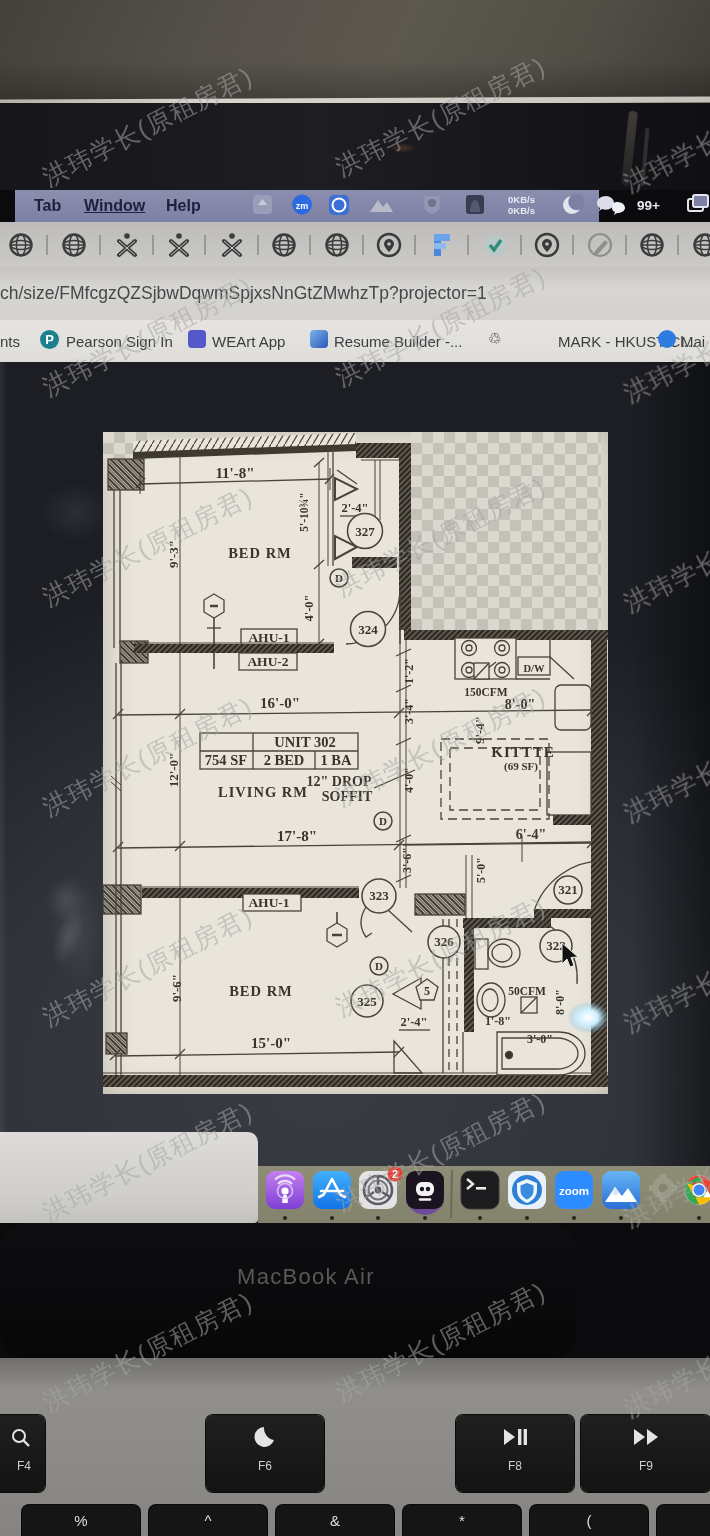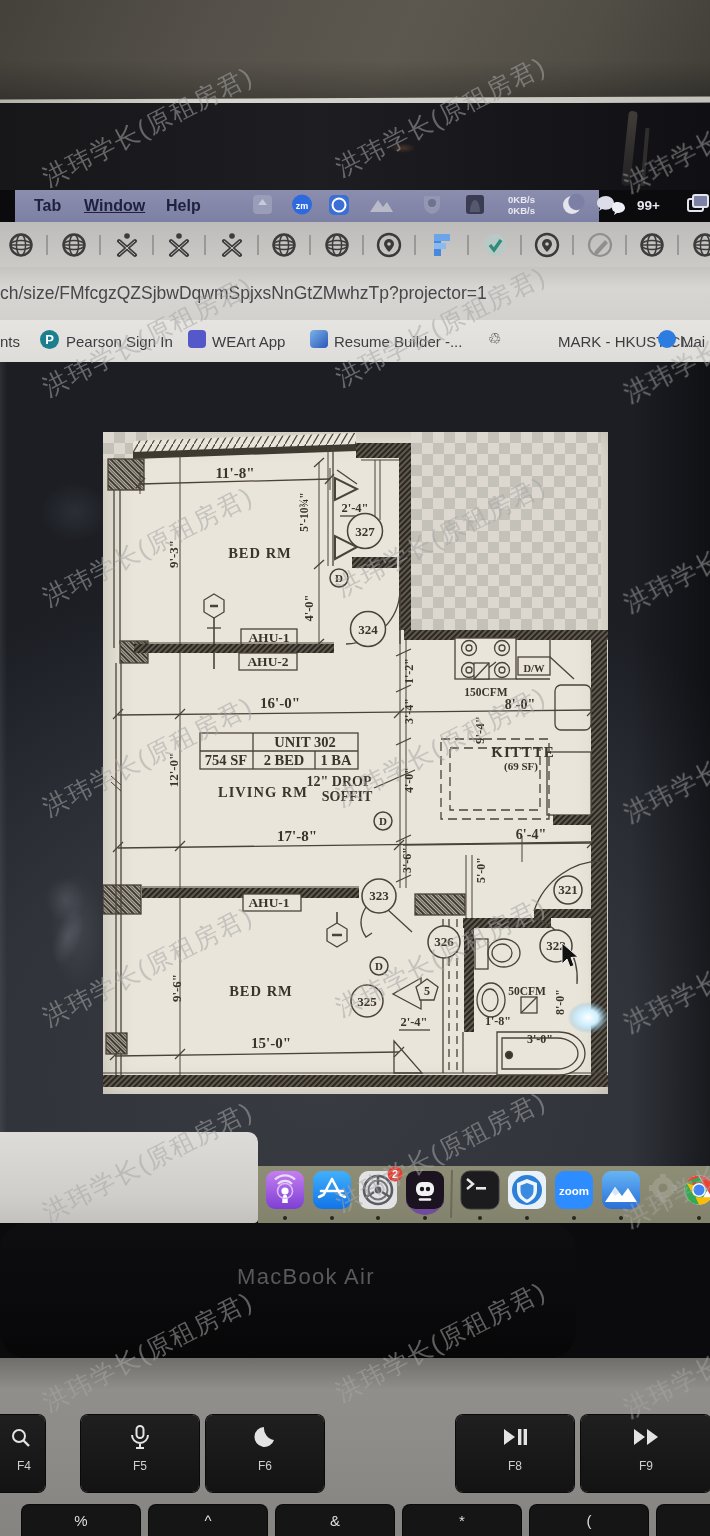--- a/index.html
+++ b/index.html
@@ -535,27 +535,20 @@
     </div>
 
 <div id="deck" class="abs">
   <div class="key" style="left:-78px;top:57px;width:123px;height:77px;">
     <svg class="kic" style="position:absolute;left:88px;top:12px;" width="22" height="22" viewBox="0 0 22 22">
           <circle cx="9" cy="9" r="6" fill="none" stroke="#e3e3e3" stroke-width="2"></circle>
           <line x1="13.5" y1="13.5" x2="19" y2="19" stroke="#e3e3e3" stroke-width="2.4"></line>
         </svg>
     <div class="klb" style="text-align:right;padding-right:14px;">F4</div>
   </div>
-  <div class="key" style="left:81px;top:57px;width:118px;height:77px;">
-    <svg class="kic" style="position:absolute;left:48px;top:10px;" width="22" height="24" viewBox="0 0 22 24">
-          <rect x="7.5" y="1" width="7" height="12" rx="3.5" fill="none" stroke="#e3e3e3" stroke-width="2"></rect>
-          <path d="M3 10a8 8 0 0 0 16 0 M11 18v5 M7 23h8" stroke="#e3e3e3" stroke-width="2" fill="none"></path>
-        </svg>
-    <div class="klb">F5</div>
-  </div>
   <div class="key" style="left:206px;top:57px;width:118px;height:77px;">
     <svg class="kic" style="position:absolute;left:48px;top:11px;" width="22" height="22" viewBox="0 0 22 22">
           <path d="M10 1a10 10 0 1 0 10 13 12 12 0 0 1-10-13z" fill="#e3e3e3"></path>
         </svg>
     <div class="klb">F6</div>
   </div>
   <div class="key" style="left:456px;top:57px;width:118px;height:77px;">
     <svg class="kic" style="position:absolute;left:47px;top:13px;" width="24" height="18" viewBox="0 0 24 18">
           <path d="M1 1l11 8-11 8z" fill="#e3e3e3"></path>
           <rect x="15" y="1" width="3.4" height="16" fill="#e3e3e3"></rect>

